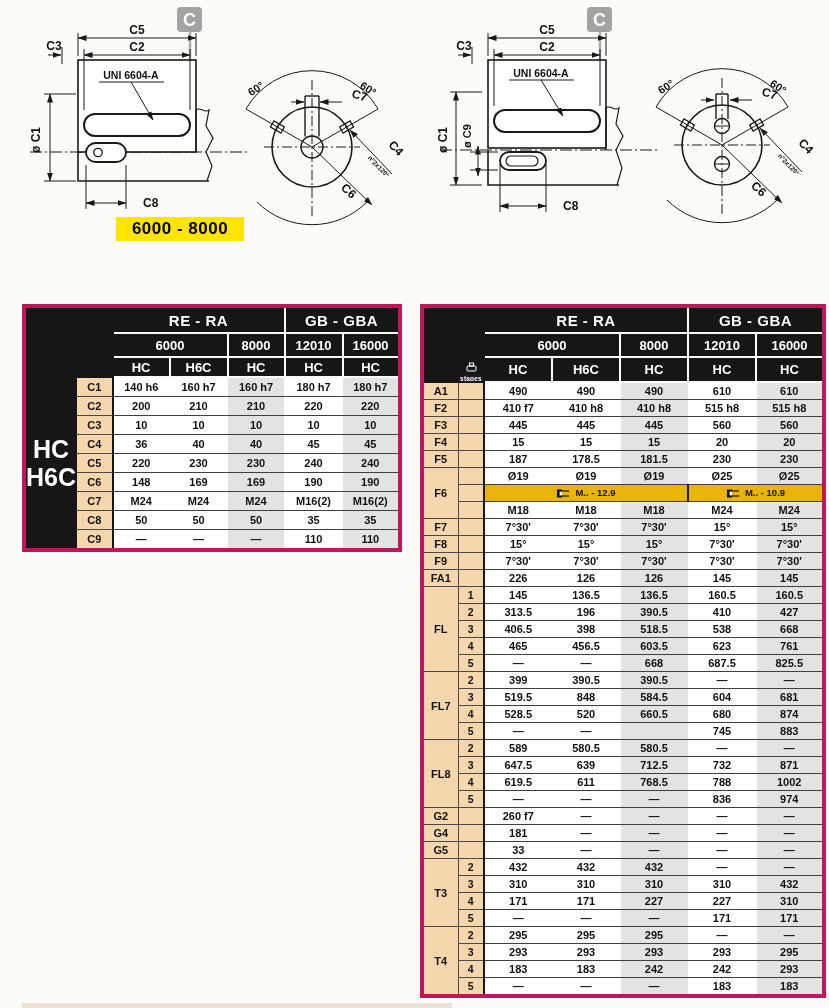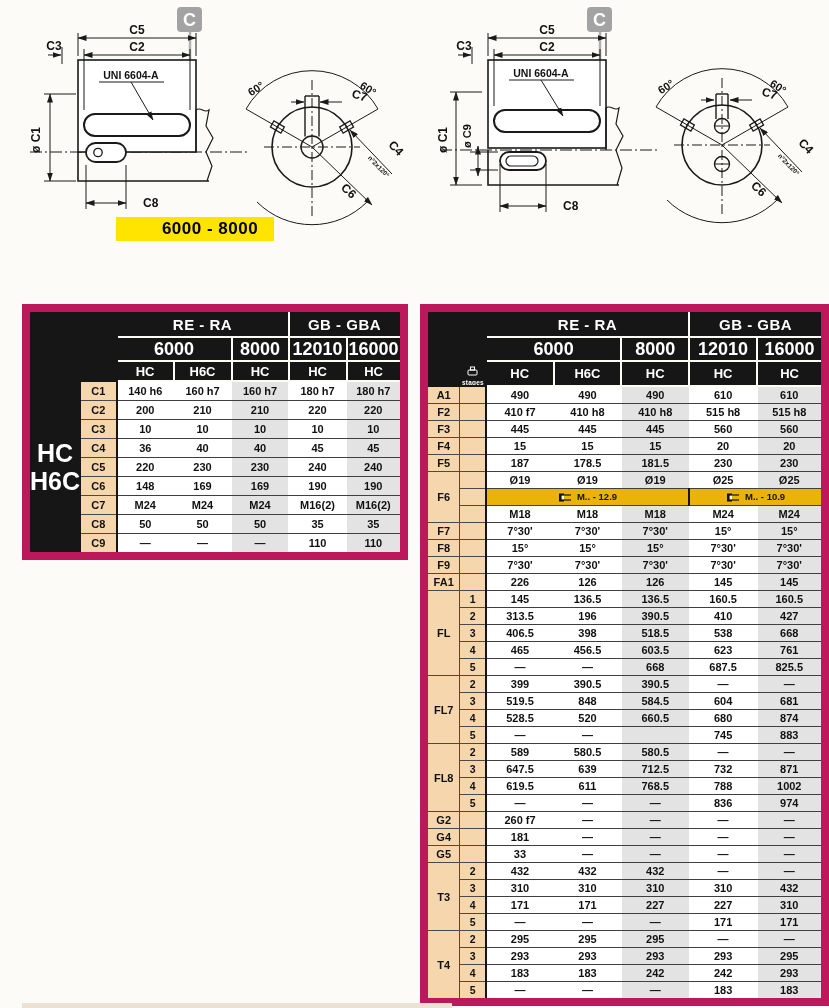--- a/index.html
+++ b/index.html
@@ -1,27 +1,27 @@
 <!DOCTYPE html>
 <html><head>
 <meta charset="utf-8">
 <style>
   html,body{margin:0;padding:0;background:#fcfbf8;}
   .page{position:relative;width:829px;height:1008px;background:#fcfbf8;overflow:hidden;
         font-family:"Liberation Sans","DejaVu Sans",sans-serif;color:#111;}
   svg.fig{position:absolute;}
   .caption{position:absolute;top:217px;height:24px;line-height:24px;background:#ffe400;
-           color:#000;font-weight:bold;font-size:17px;text-align:center;letter-spacing:.5px;padding-left:30px;}
+           color:#000;font-weight:bold;font-size:17px;text-align:center;letter-spacing:.5px;}
   .twrap{position:absolute;}
-  table.dim{border-collapse:collapse;table-layout:fixed;border:8px solid #be185d;}
+  table.dim{border-collapse:collapse;table-layout:fixed;border:4px solid #be185d;}
   table.dim th,table.dim td{overflow:hidden;white-space:nowrap;padding:0;text-align:center;vertical-align:middle;}
   .hdr{background:#161616;color:#fff;font-weight:bold;border:2px solid #fcfbf8;}
   .corner{border-color:#161616;}
   .group{font-size:15px;height:24px;letter-spacing:.5px;}
-  .model{font-size:18px;height:22px;}
+  .model{font-size:13px;height:22px;}
   .variant{font-size:13px;height:18px;}
   .lblcorner{border-color:#161616;}
   .stages{border-color:#161616;padding-top:1px;}
   .stages .stxt{font-size:6.5px;font-weight:bold;color:#fff;line-height:5px;letter-spacing:.2px;}
   .sideblock{background:#161616;color:#fff;border:1px solid #161616;}
   .sideblock div{font-size:25px;font-weight:bold;line-height:1.12;text-align:center;}
   .lbl{background:#f6d6ad;font-weight:bold;font-size:11px;border:1px solid #4a4a4a;}
   .stg{background:#f6d6ad;font-weight:bold;font-size:10.5px;border:1px solid #4a4a4a;}
   .val{background:#fff;font-weight:bold;font-size:11px;border-top:1px solid #3f3f3f;border-bottom:1px solid #3f3f3f;border-left:1px solid #fff;}
   .val.shade{background:#e3e3e3;}

